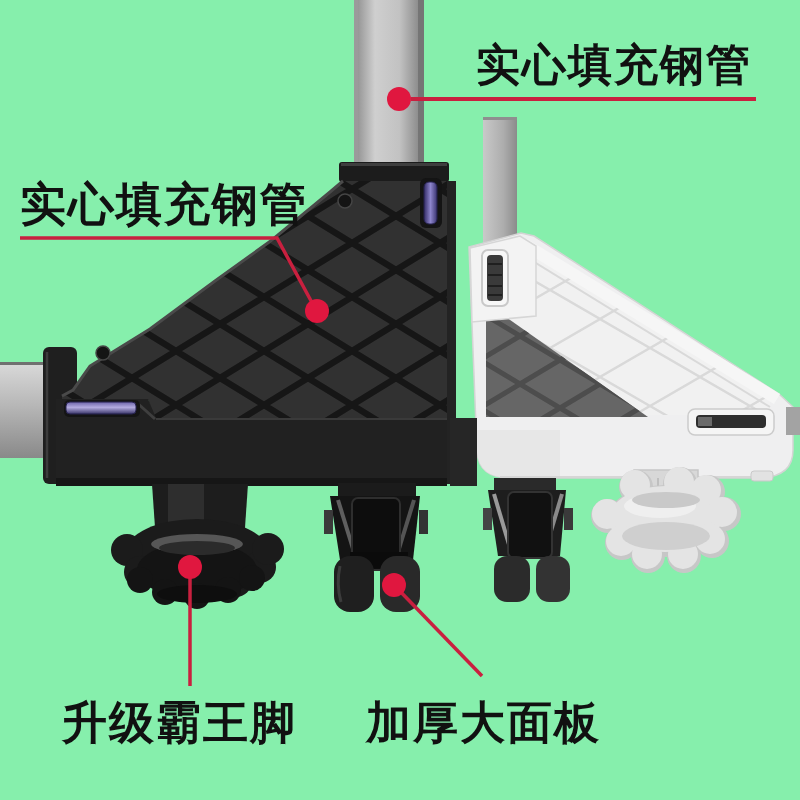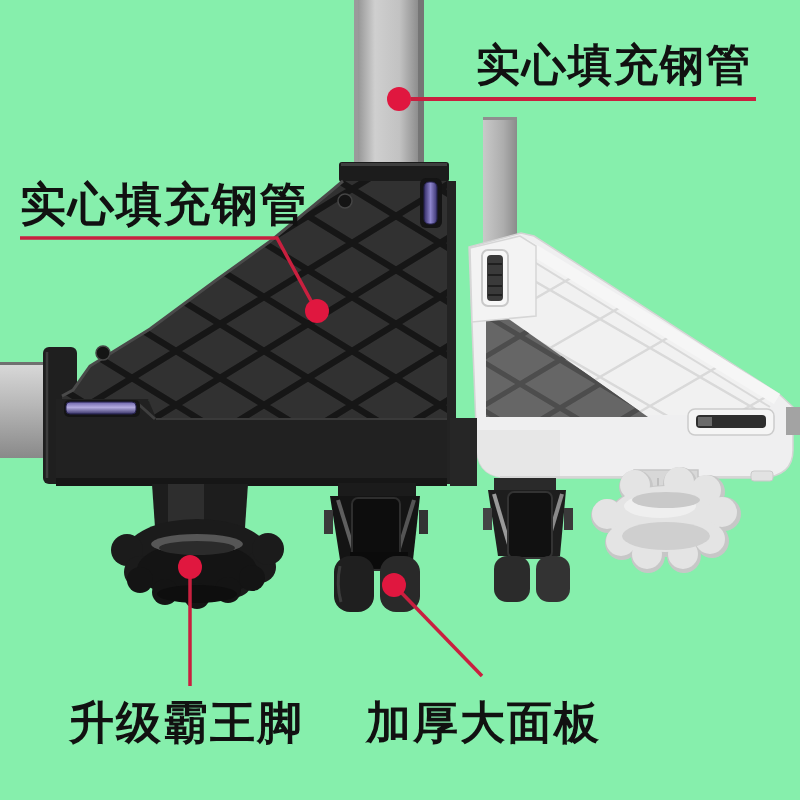--- a/index.html
+++ b/index.html
@@ -3,21 +3,21 @@
 <meta charset="utf-8">
 <style>
   html,body{margin:0;padding:0;background:#ffffff;}
   #stage{position:relative;width:800px;height:800px;background:#86efac;overflow:hidden;
          font-family:"Liberation Sans","DejaVu Sans",sans-serif;}
   #art{position:absolute;left:0;top:0;}
   .callout{position:absolute;color:#111111;font-weight:700;line-height:1.05;
            white-space:nowrap;letter-spacing:2px;}
   .co-steel{left:476px;top:42px;font-size:44px;}
   .co-panel{left:20px;top:180px;font-size:46px;}
-  .co-foot{left:62px;top:699px;font-size:45px;margin-left:7px;}
+  .co-foot{left:62px;top:699px;font-size:45px;}
   .co-wheel{left:366px;top:699px;font-size:45px;}
 </style>
 </head>
 <body>
 
 <div id="stage">
 
 <svg id="art" width="800" height="800" viewBox="0 0 800 800">
   <defs>
     <linearGradient id="pipeV" x1="0" y1="0" x2="1" y2="0">

